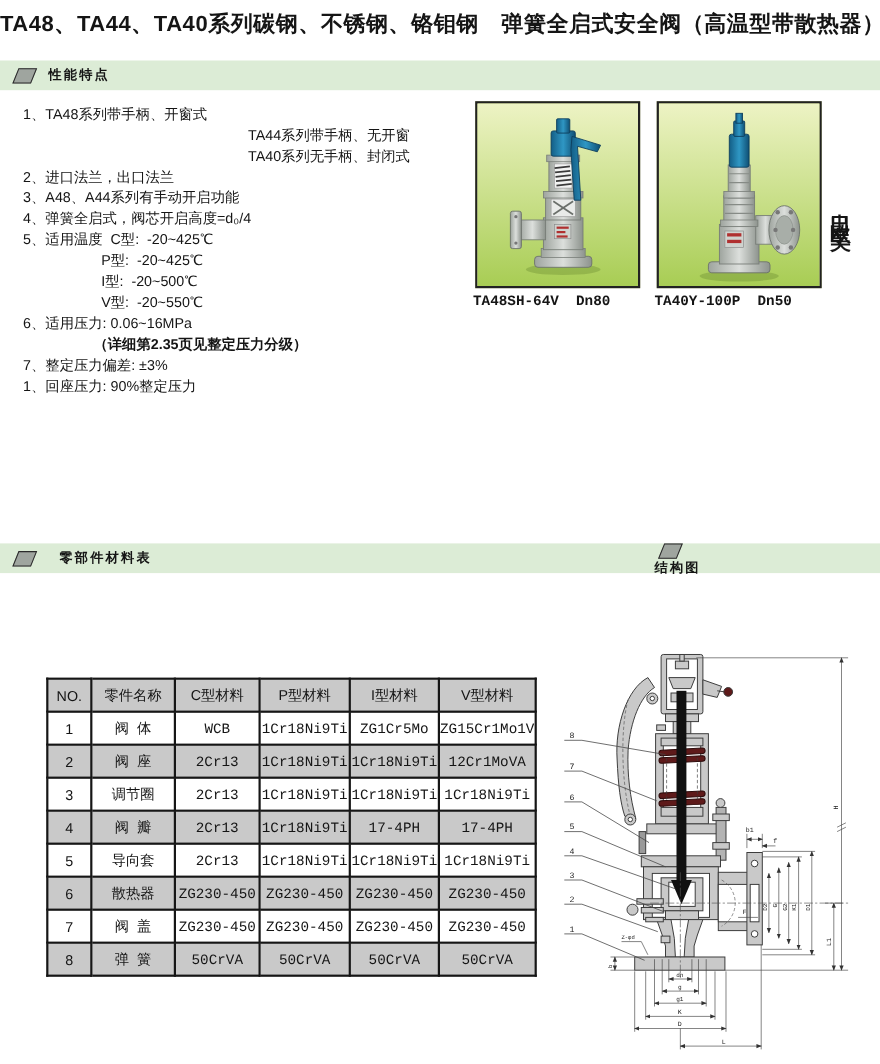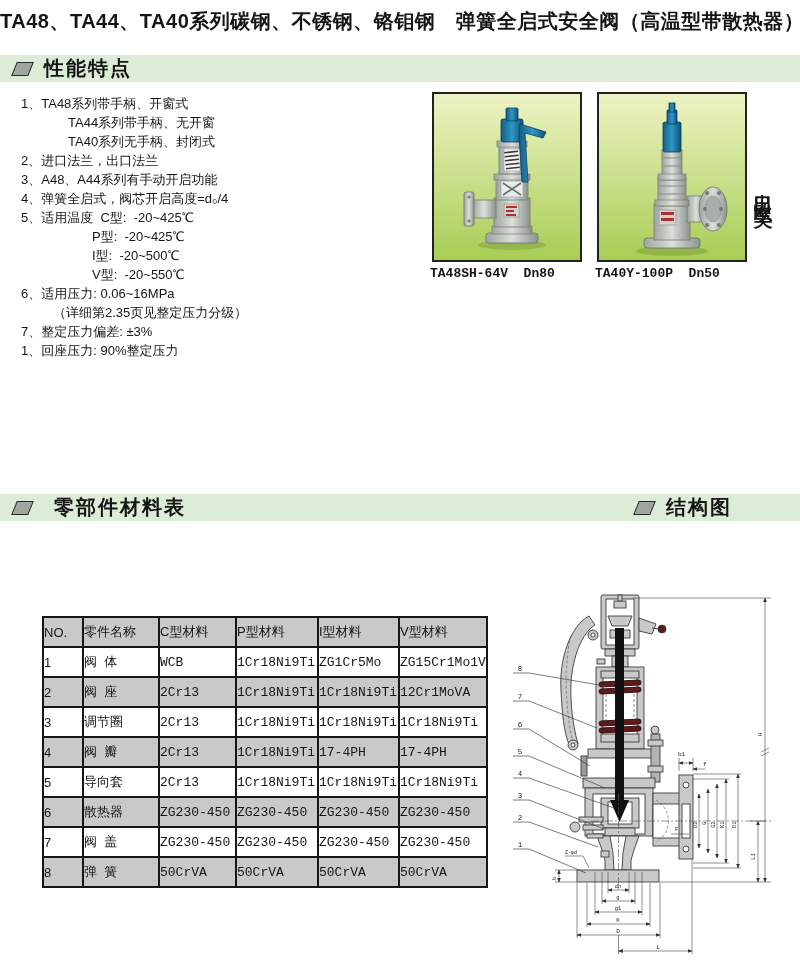--- a/index.html
+++ b/index.html
@@ -17,50 +17,50 @@
 
   
   .band {
     left:0; width:800px; height:27px; background:var(--band-green,#dcecd6);
   }
   .band-group { position:absolute; top:0; height:27px; display:flex; align-items:center; }
   .pgram {
     width:15px; height:12px; background:#9fa59f; border:1px solid #2b2b2b;
     transform:skewX(-22deg); flex:0 0 auto;
   }
-  .btxt { font-size:20px; font-weight:bold; margin-left:13px; letter-spacing:2px; white-space:nowrap; }
+  .btxt { font-size:12px; font-weight:bold; margin-left:13px; letter-spacing:2px; white-space:nowrap; }
 
   
   .features { top:94px; left:0; width:530px; }
   .f-line { font-size:13px; line-height:19px; white-space:pre; }
   .ind-0 { padding-left:21px; }
-  .ind-1 { padding-left:68px; }
+  .ind-1 { padding-left:68px;text-align:center; }
   .ind-2 { padding-left:92px; }
-  .ind-3 { padding-left:53px; }
+  .ind-3 { padding-left:85px;font-weight:bold; }
   .f-bold { font-weight:bold; }
 
   
   .photo {
     top:92px; width:150px; height:170px; border:2px solid #222; box-sizing:border-box;
     background:#dfeba0;
   }
   .photo svg { display:block; }
   .caption {
     top:266px; width:154px; text-align:left; font-weight:bold;
     font-family:"Liberation Mono", monospace; font-size:13px; white-space:pre;
   }
   .export {
     left:750px; top:178px; writing-mode:vertical-rl; text-orientation:upright;
     font-size:19px; font-weight:bold; letter-spacing:5px; white-space:pre;
   }
 
   
   table.mat { left:42px; top:616px; position:absolute; border-collapse:collapse; table-layout:fixed; }
   table.mat th, table.mat td {
-    border:2px solid #161616; text-align:left; vertical-align:middle;
+    border:2px solid #161616; text-align:center; vertical-align:middle;
     height:28px; padding:0; font-size:13px; white-space:pre; overflow:hidden;
   }
   table.mat th { background:var(--cell-gray,#c9c9c9); font-weight:normal; }
   table.mat tr.gray td { background:var(--cell-gray,#c9c9c9); }
   td.mono, .capmono { font-family:"Liberation Mono", monospace; font-size:12px; }
 
   
   .diagram { left:493px; top:538px; }
   .diagram text { font-family:"Liberation Mono", monospace; fill:#1c1c1c; }
 </style>
@@ -180,21 +180,21 @@
 <div class="abs caption" style="left:430px;">TA48SH-64V  Dn80</div>
 <div class="abs caption" style="left:595px;">TA40Y-100P  Dn50</div>
 
 <div class="abs export">出口欧美</div>
 
 <div class="abs band" style="top:494px;">
   <div class="band-group" style="left:14px;gap:10px;">
     <div class="pgram"></div>
     <div class="btxt">零部件材料表</div>
   </div>
-  <div class="band-group" style="left:636px;">
+  <div class="band-group" style="left:582px;flex-direction:column;">
     <div class="pgram"></div>
     <div class="btxt">结构图</div>
   </div>
 </div>
 
 <table class="mat">
   <colgroup>
     <col style="width:40px">
       <col style="width:76px">
       <col style="width:77px">

